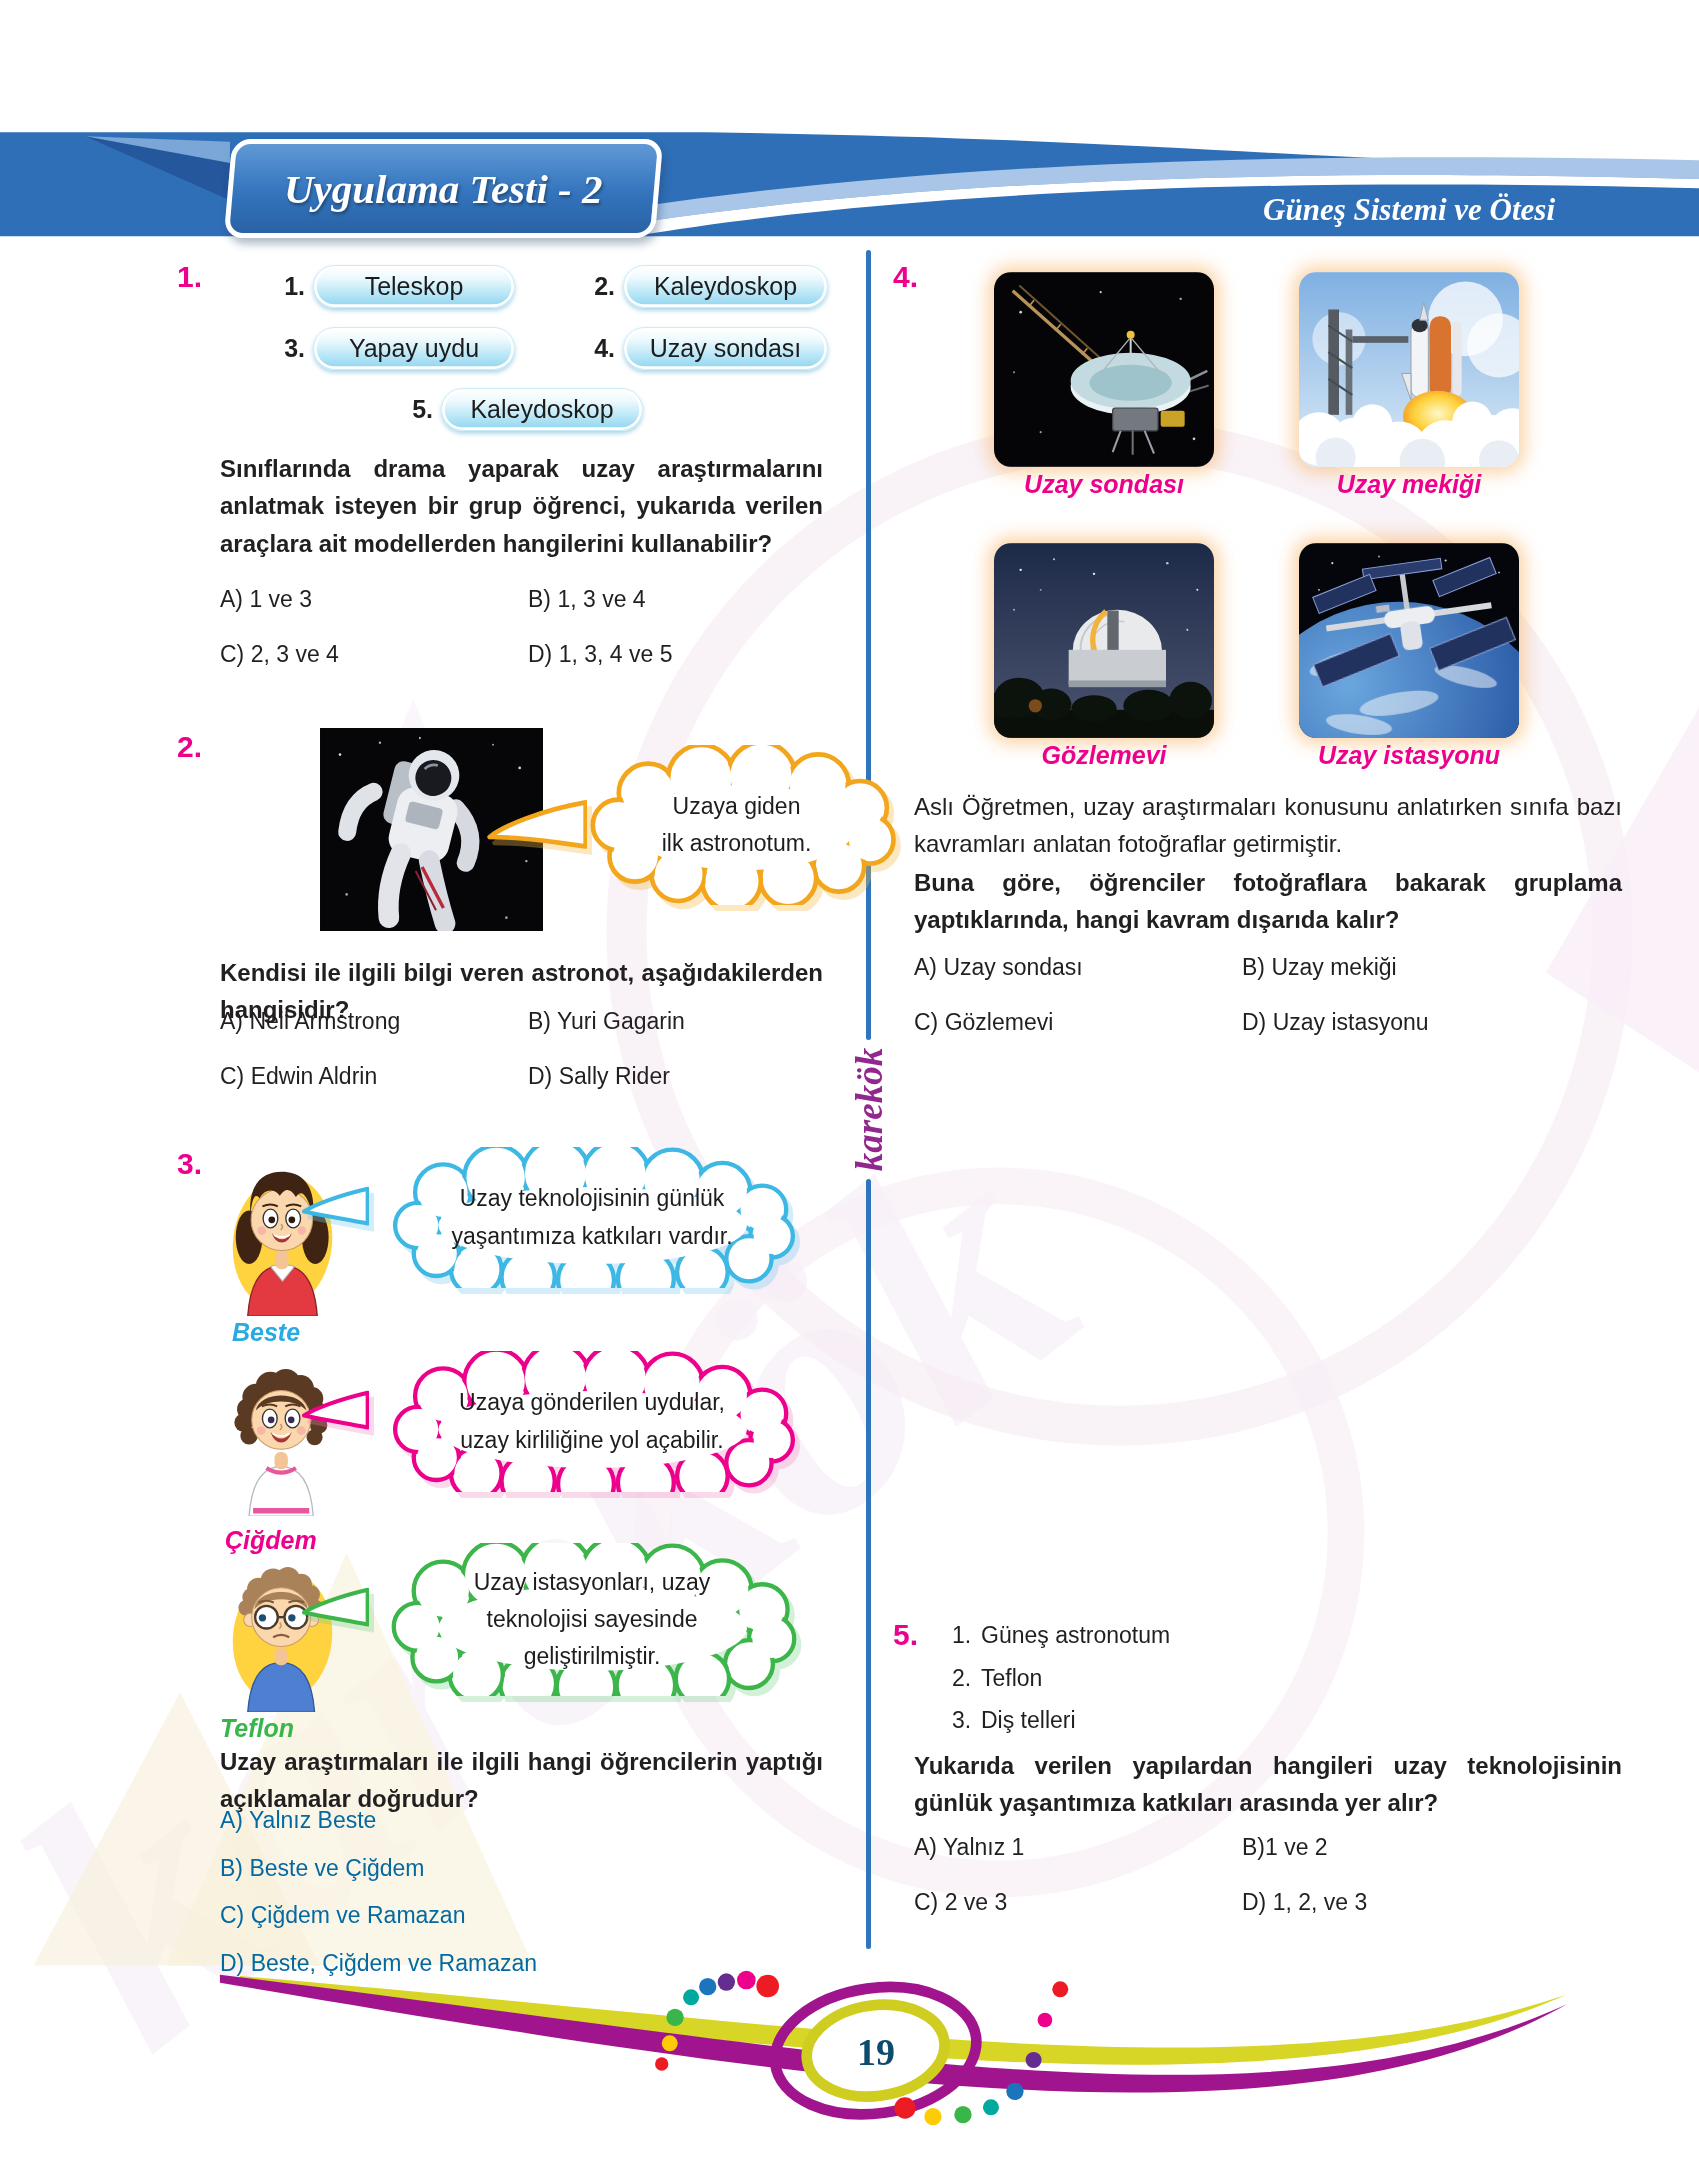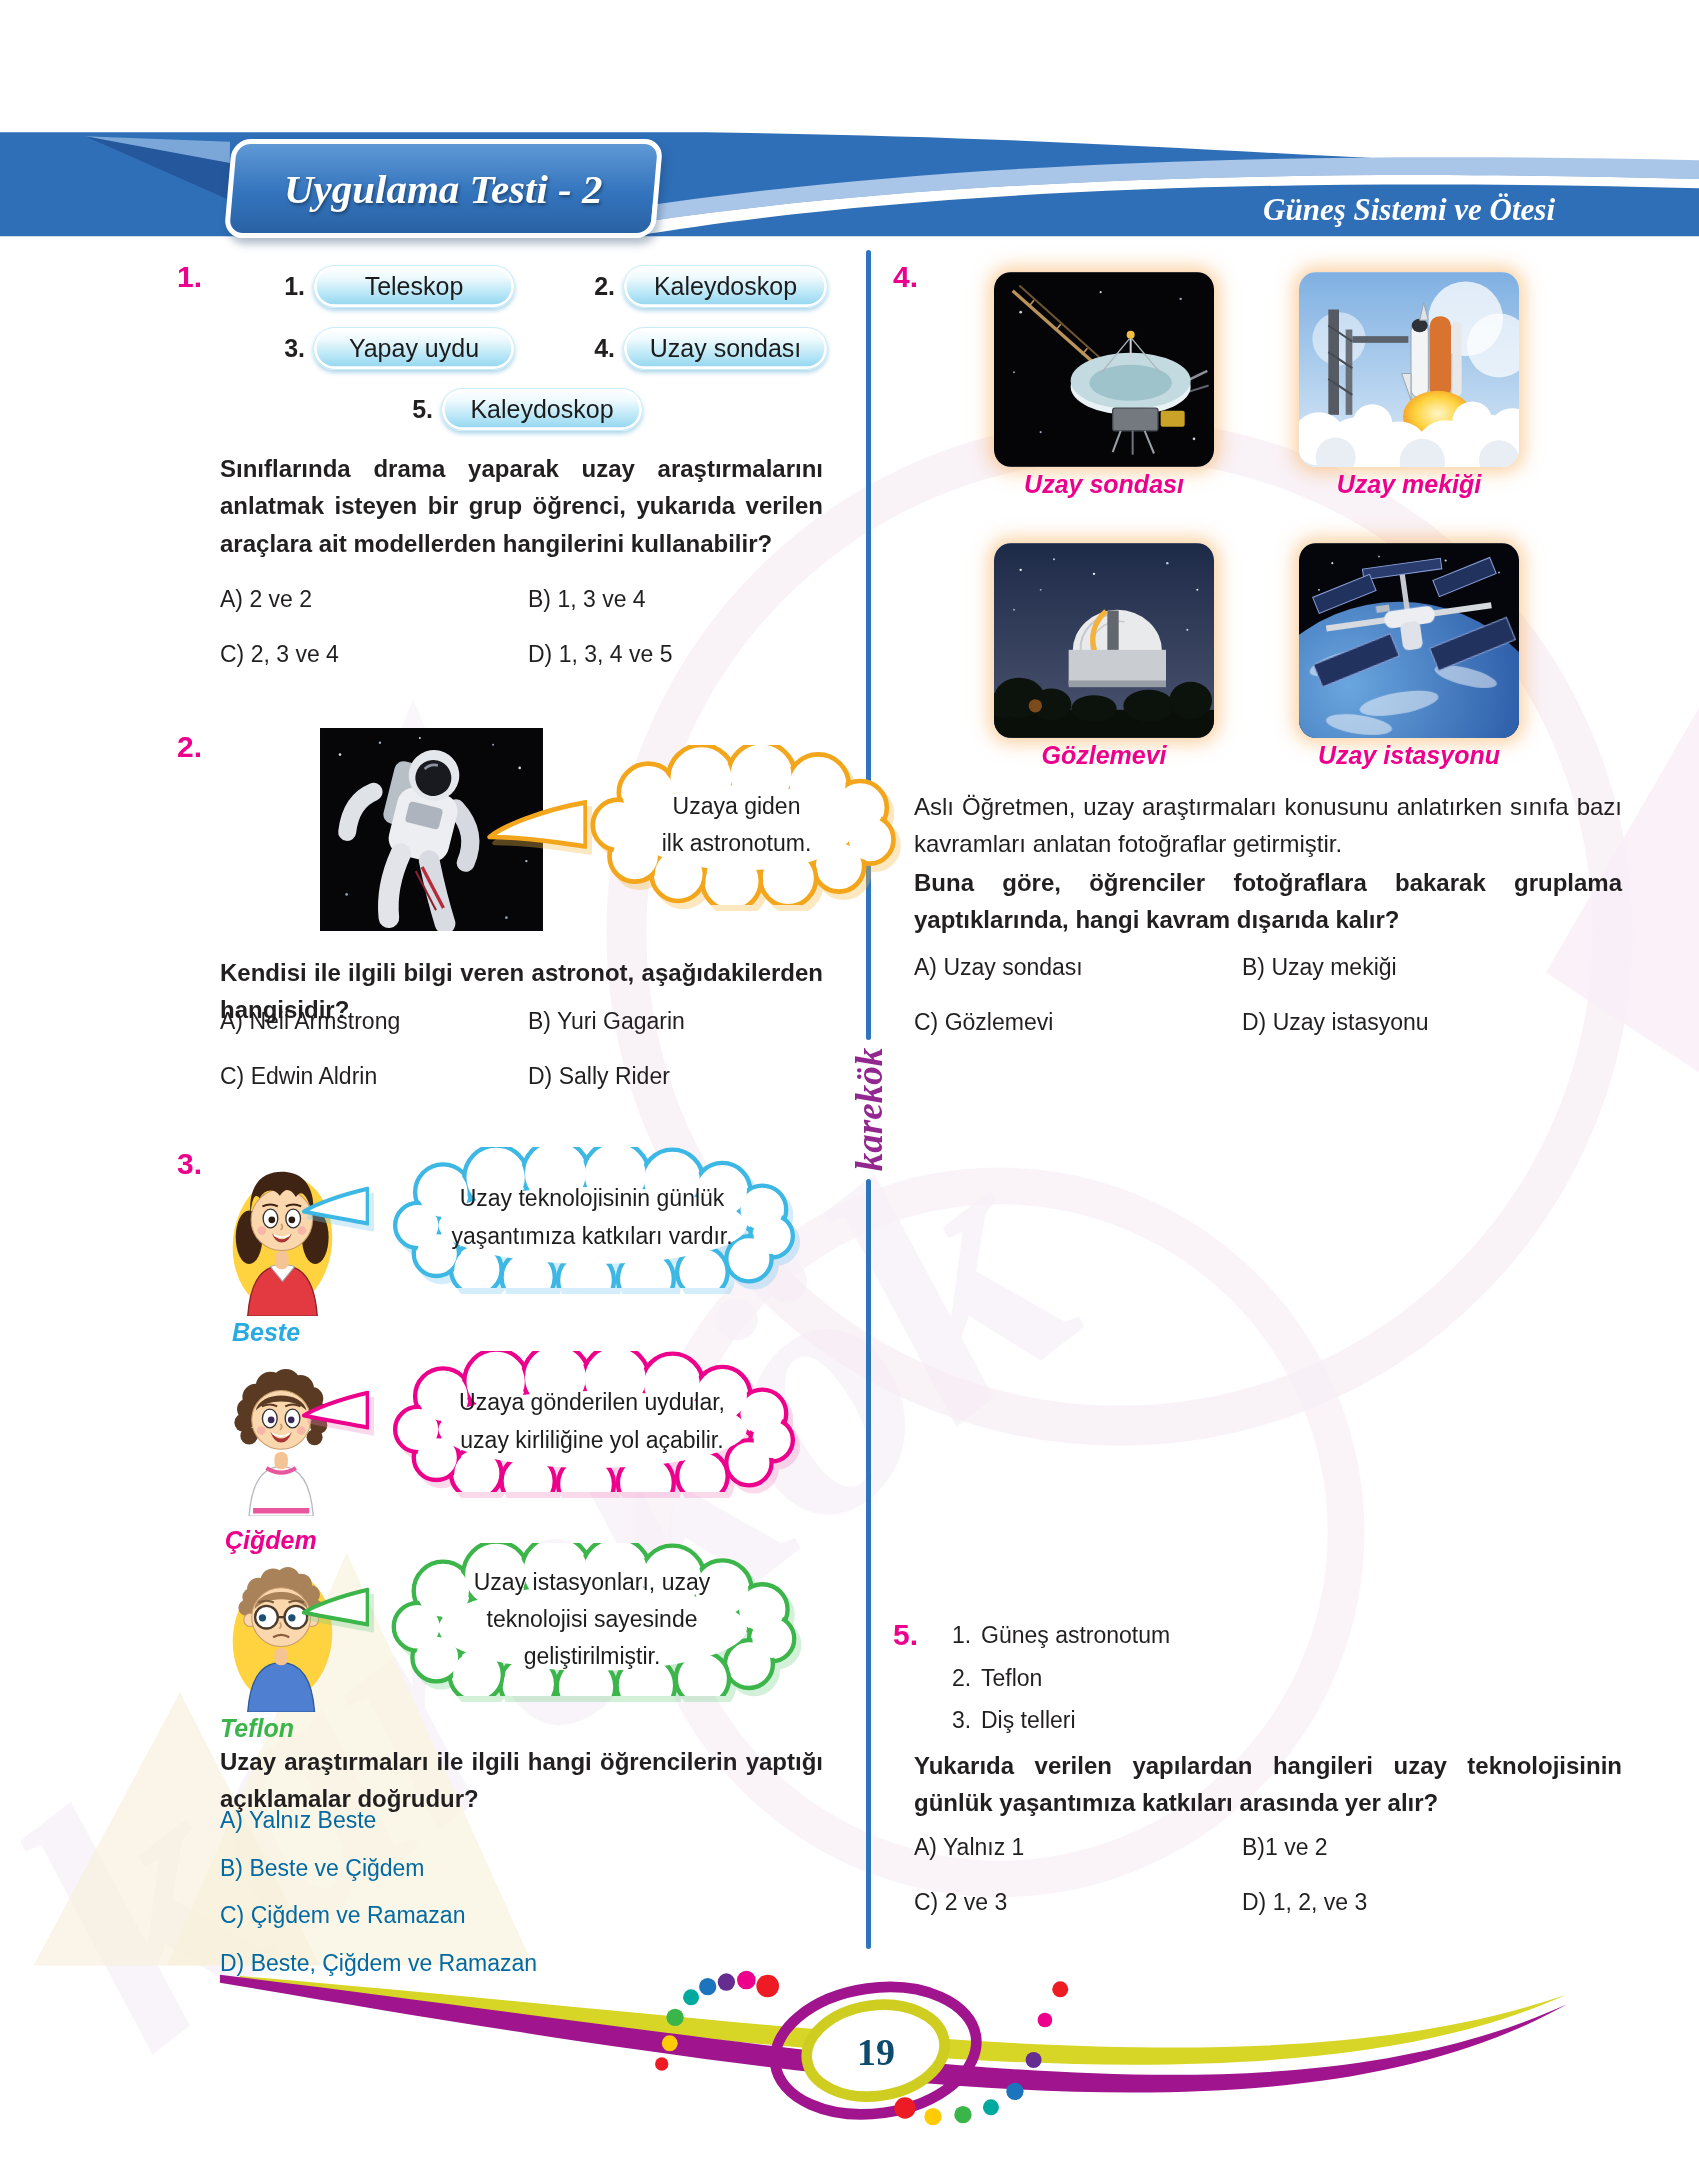--- a/index.html
+++ b/index.html
@@ -112,21 +112,21 @@
       <span class="pillnum" style="margin-left:64px;">4.</span>
       <span class="pill" style="width:203px;">Uzay sondası</span>
     </div>
     <div class="pillrow" style="left:397px;top:388px;">
       <span class="pillnum">5.</span>
       <span class="pill" style="width:200px;">Kaleydoskop</span>
     </div>
 
     <div class="qp" style="left:220px;top:450px;width:603px;">Sınıflarında drama yaparak uzay araştırmalarını anlatmak isteyen bir grup öğrenci, yukarıda verilen araçlara ait modellerden hangilerini kullanabilir?</div>
     <div class="optgrid" style="left:220px;top:586px;width:603px;">
-      <div class="opt">A) 2 ve 2</div>
+      <div class="opt">A) 1 ve 3</div>
       <div class="opt">B) 1, 3 ve 4</div>
       <div class="opt">C) 2, 3 ve 4</div>
       <div class="opt">D) 1, 3, 4 ve 5</div>
     </div>
   </div>
 
   <div>
     <div class="qnum" style="left:177px;top:730px;">2.</div>
 
     <div class="plain-photo" style="left:320px;top:728px;width:223px;height:203px;">

